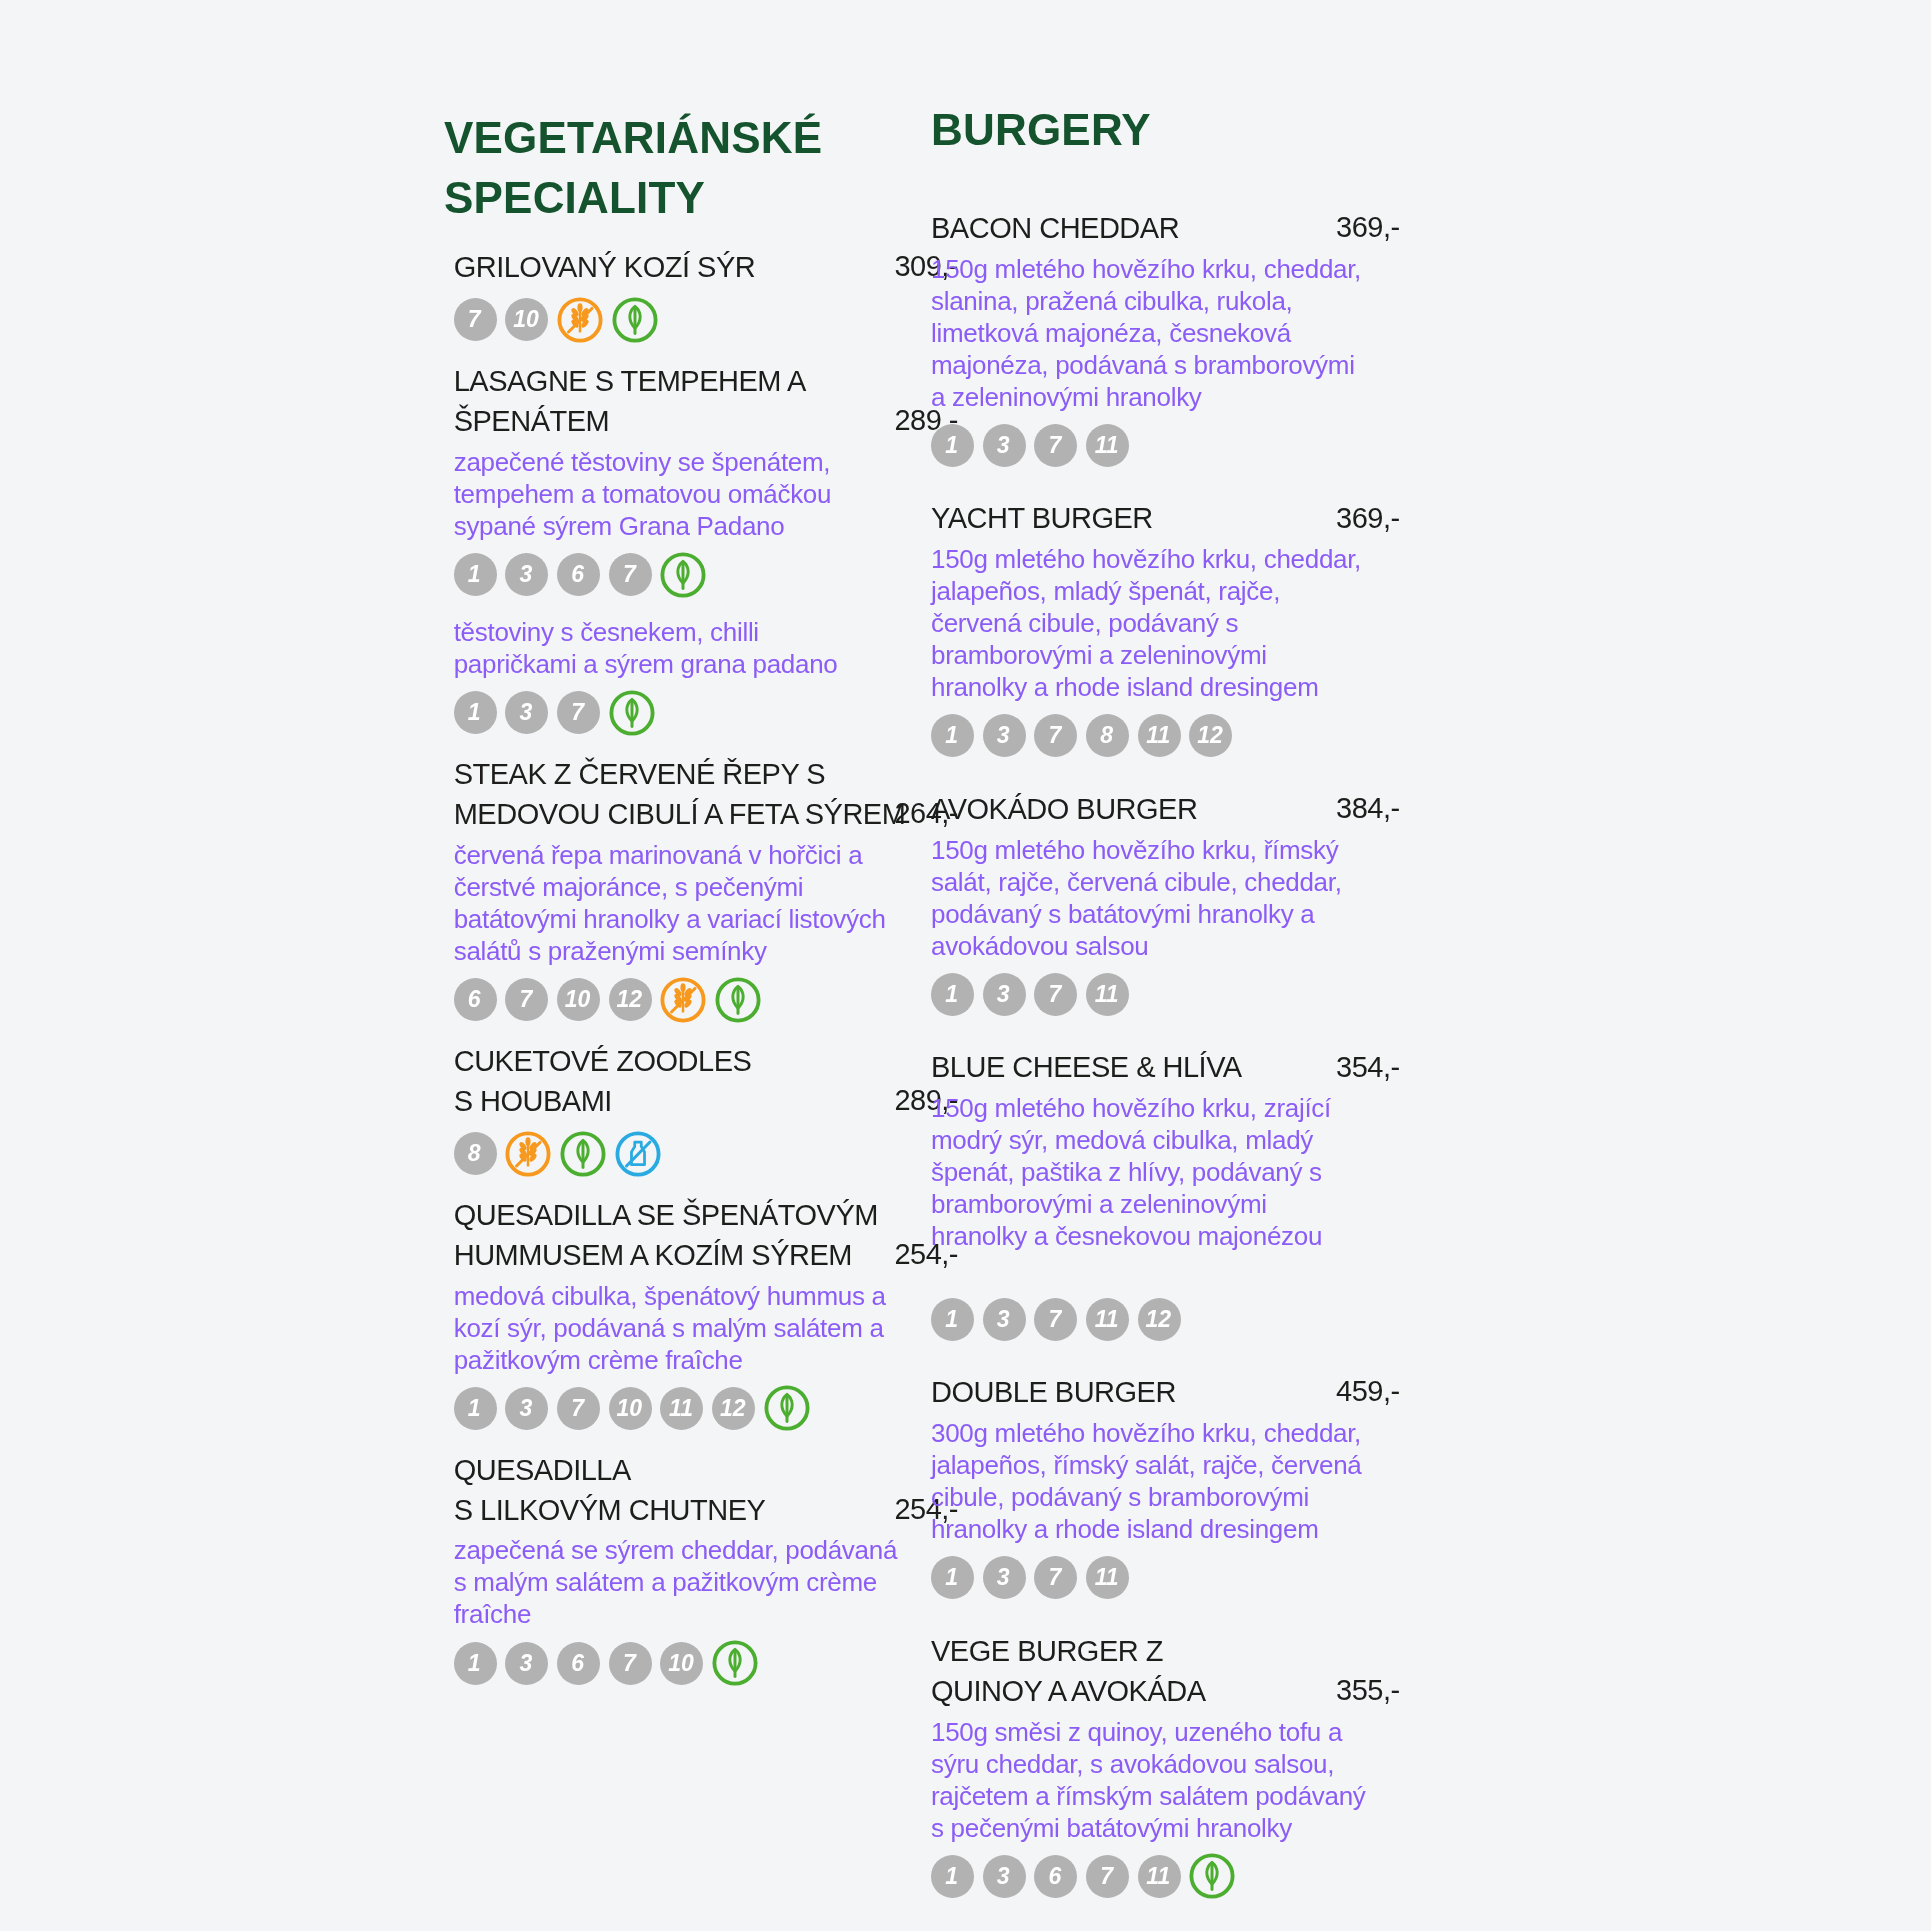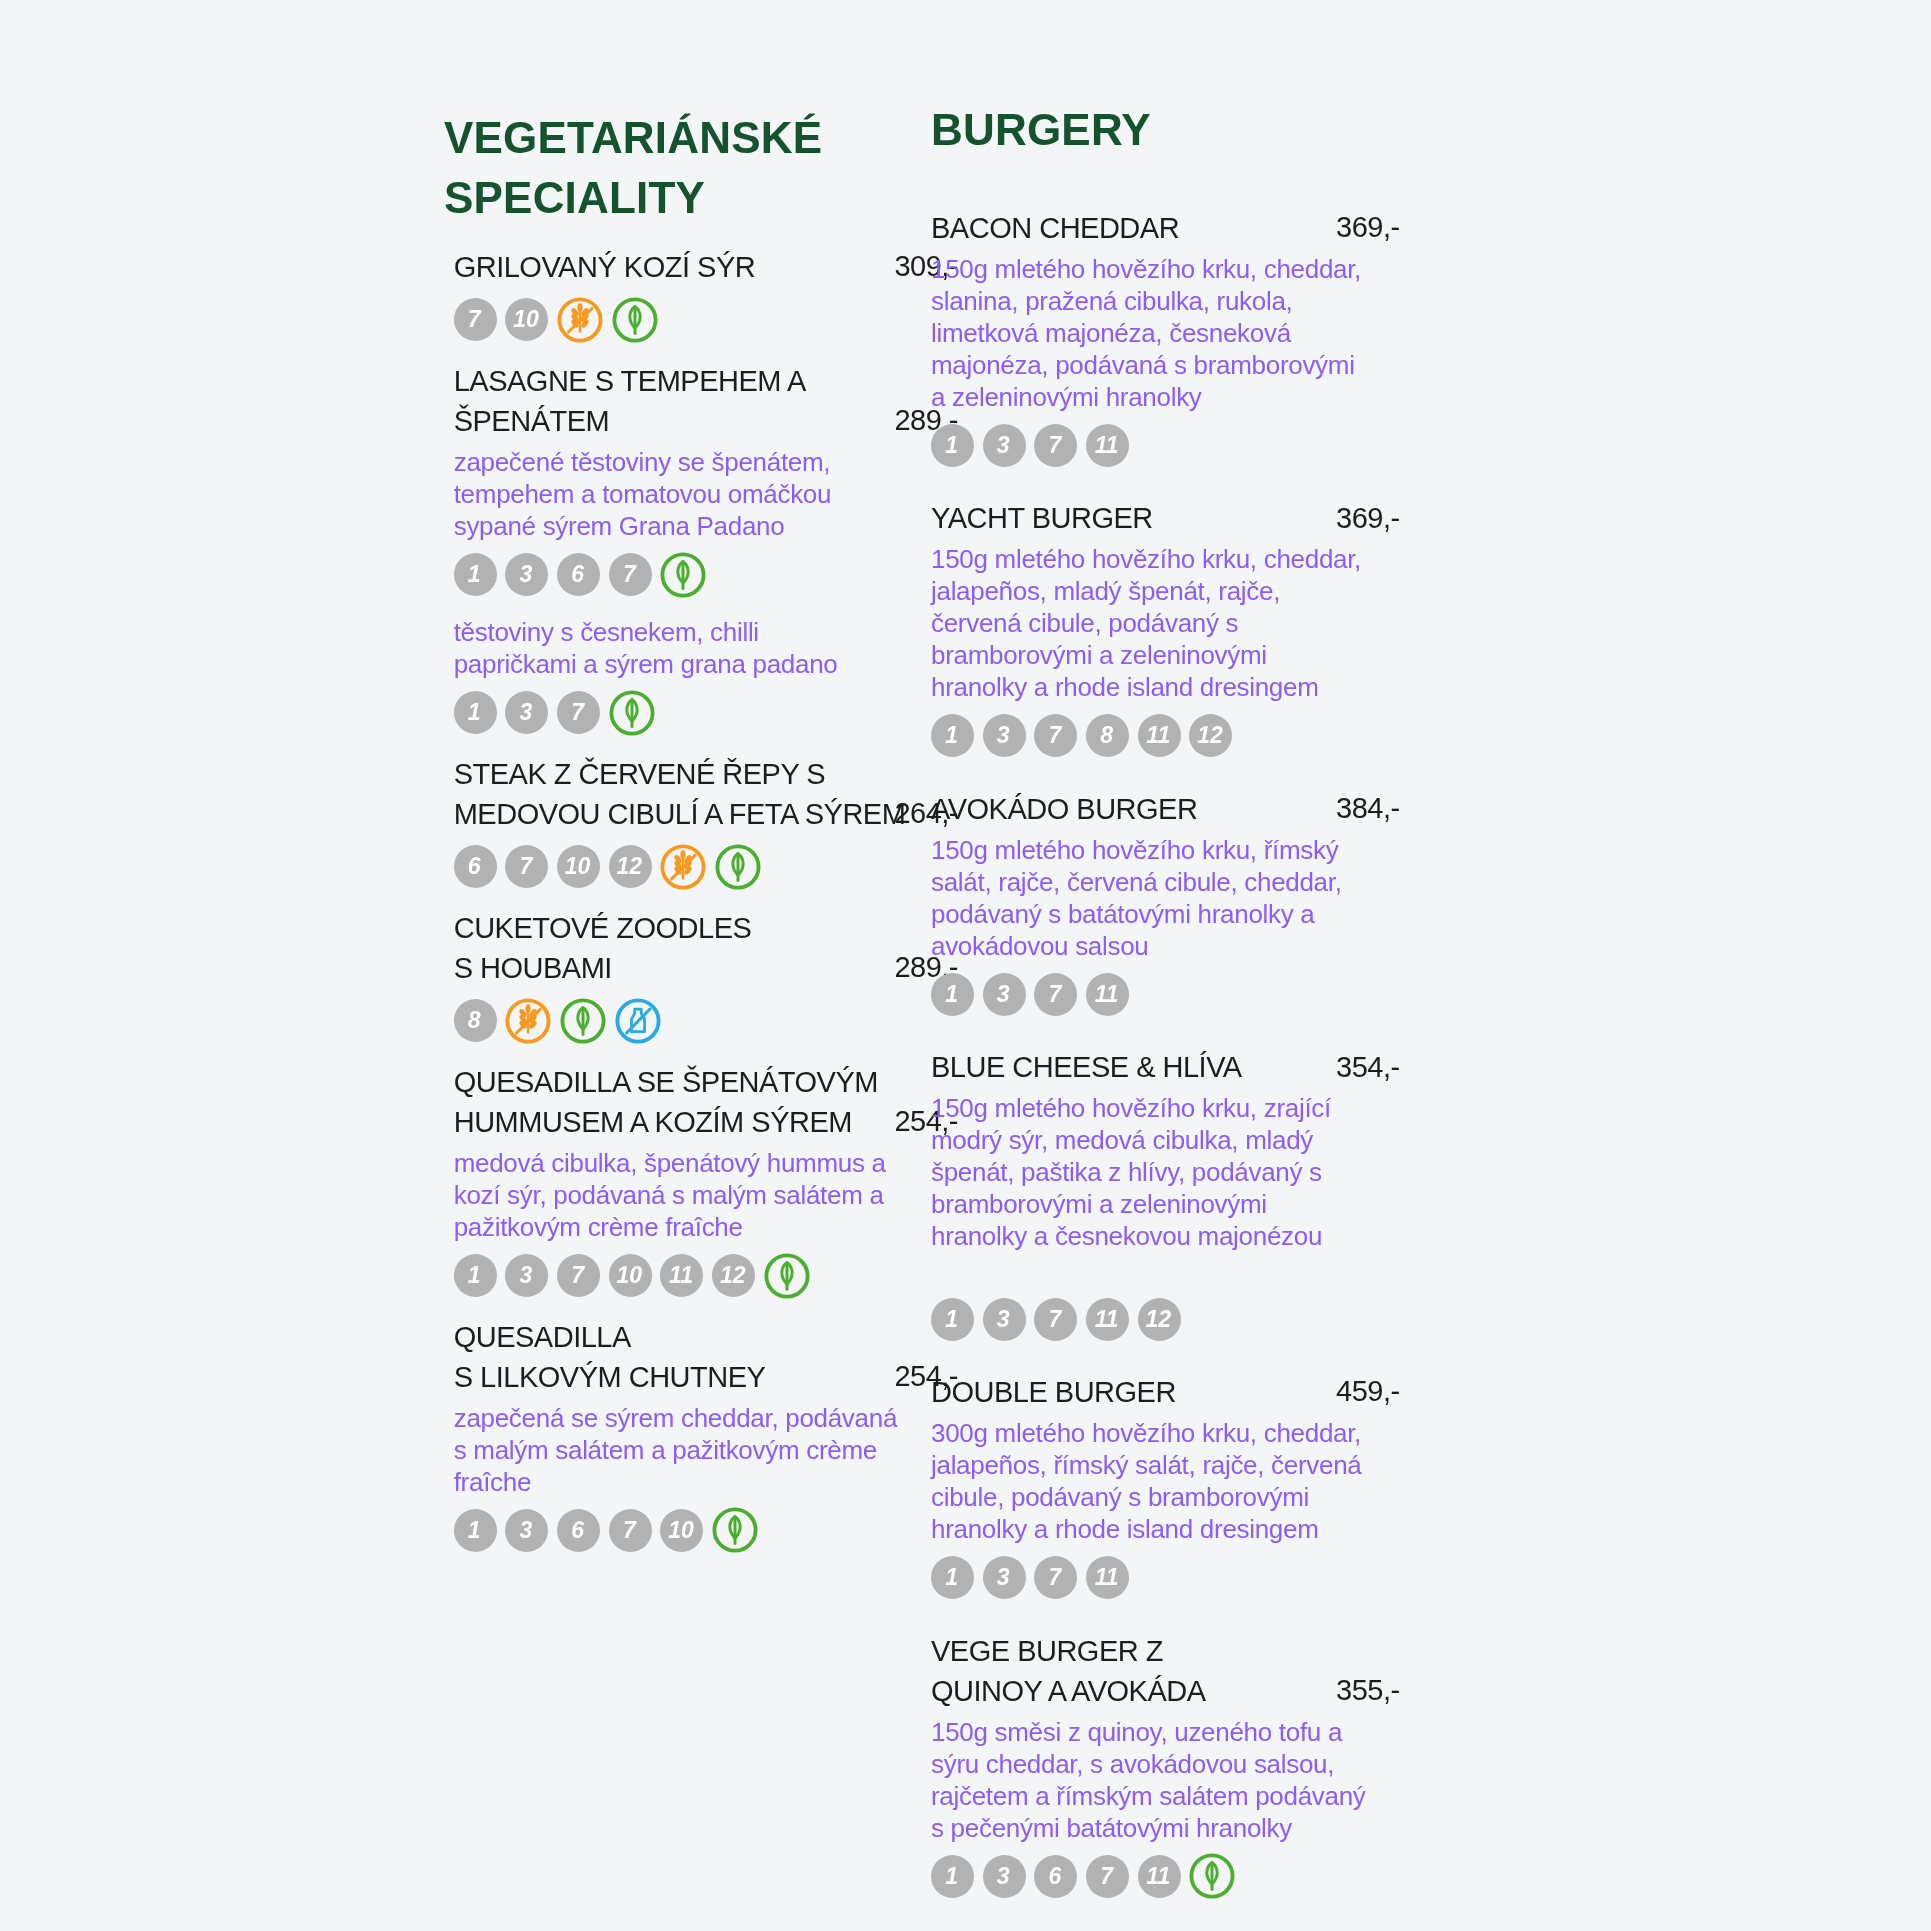--- a/index.html
+++ b/index.html
@@ -193,20 +193,24 @@
   </span>
 </div>
   </article>
 
   <article class="item price-top">
     <header class="item-head">
       <h3 class="item-name">STEAK Z ČERVENÉ ŘEPY S
 MEDOVOU CIBULÍ A FETA SÝREM</h3>
       <span class="item-price">264,-</span>
     </header>
+    <p class="item-desc">červená řepa marinovaná v hořčici a
+čerstvé majoránce, s pečenými
+batátovými hranolky a variací listových
+salátů s praženými semínky</p>
     <div class="item-badges">
   <span class="badge badge-num" style="background: rgb(178, 178, 178); color: rgb(255, 255, 255);">6</span>
 
   <span class="badge badge-num" style="background: rgb(178, 178, 178); color: rgb(255, 255, 255);">7</span>
 
   <span class="badge badge-num" style="background: rgb(178, 178, 178); color: rgb(255, 255, 255);">10</span>
 
   <span class="badge badge-num" style="background: rgb(178, 178, 178); color: rgb(255, 255, 255);">12</span>
 
   <span class="badge badge-ring" style="color: rgb(246, 153, 30);">

